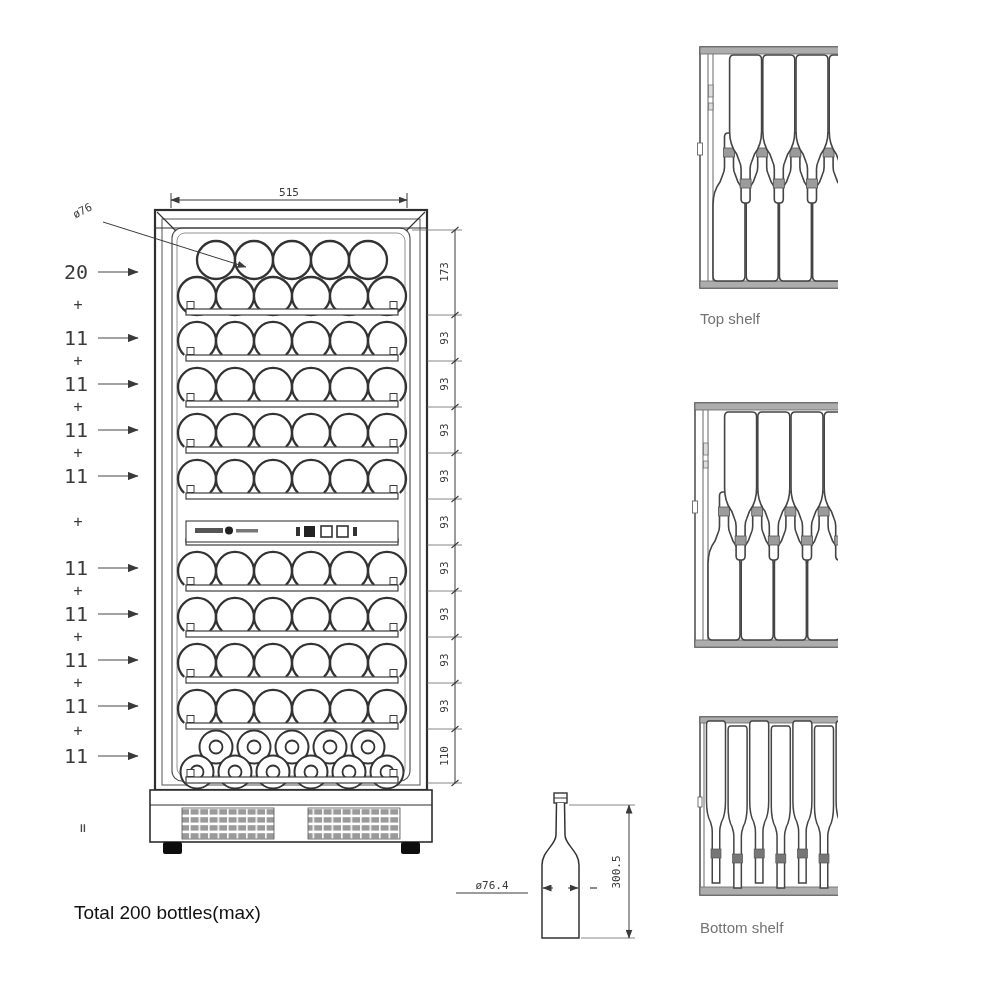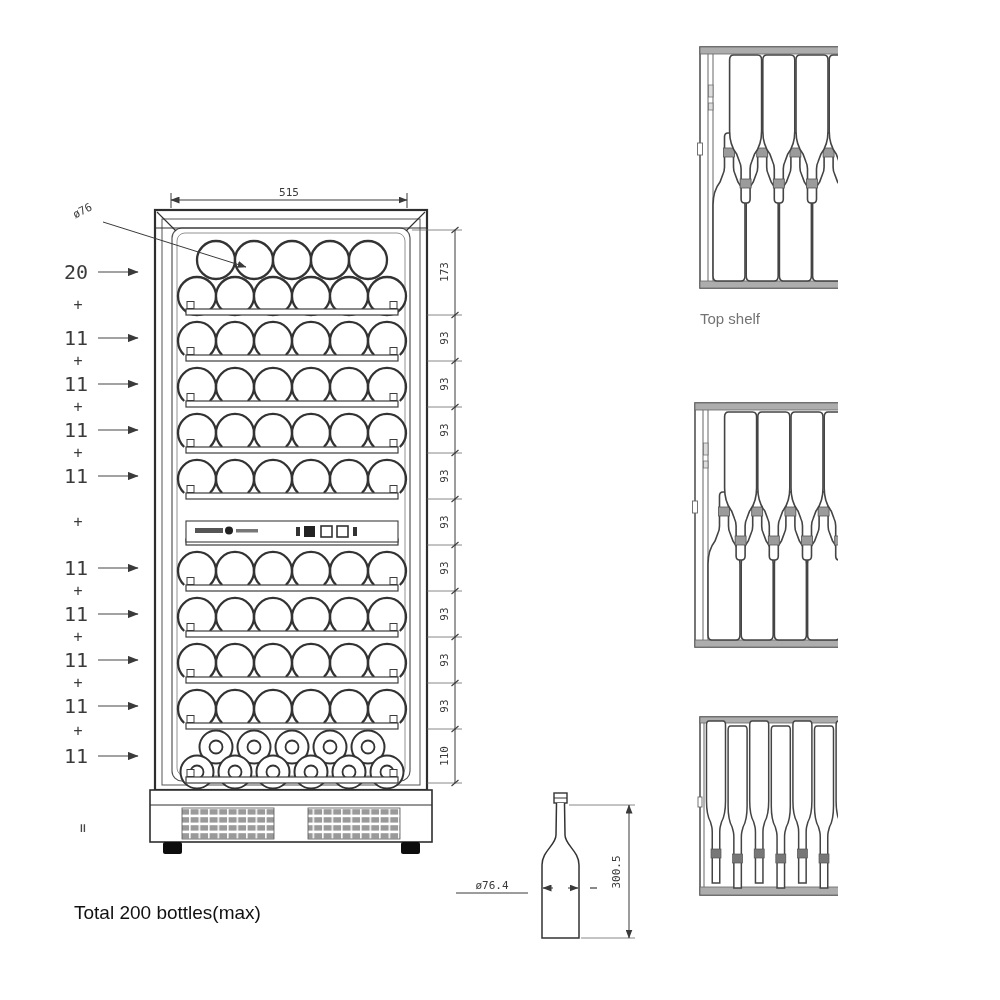--- a/index.html
+++ b/index.html
@@ -346,15 +346,16 @@
     <text class="dimtxt" x="-48" y="96" text-anchor="middle">ø76.4</text>
     <line x1="50" y1="95" x2="57" y2="95" stroke="#3a3a3a" stroke-width="1.2"></line>
     <line x1="29" y1="12" x2="95" y2="12" stroke="#6a6a6a" stroke-width="0.8"></line>
     <line x1="41" y1="145" x2="95" y2="145" stroke="#6a6a6a" stroke-width="0.8"></line>
     <line x1="89" y1="12" x2="89" y2="145" stroke="#3a3a3a" stroke-width="1" marker-start="url(#arr)" marker-end="url(#arr)"></line>
     <text class="dimtxt" x="80" y="79" text-anchor="middle" transform="rotate(-90 80 79)">300.5</text>
   </g>
 </svg>
 
 <div class="caption" style="left:700px;top:310px;width:228px;">Top shelf</div>
+<div class="caption" style="left:700px;top:919px;width:248px;">Bottom shelf</div>
 <div class="total">Total 200 bottles(max)</div>
 
 </div>
 
 </body></html>

